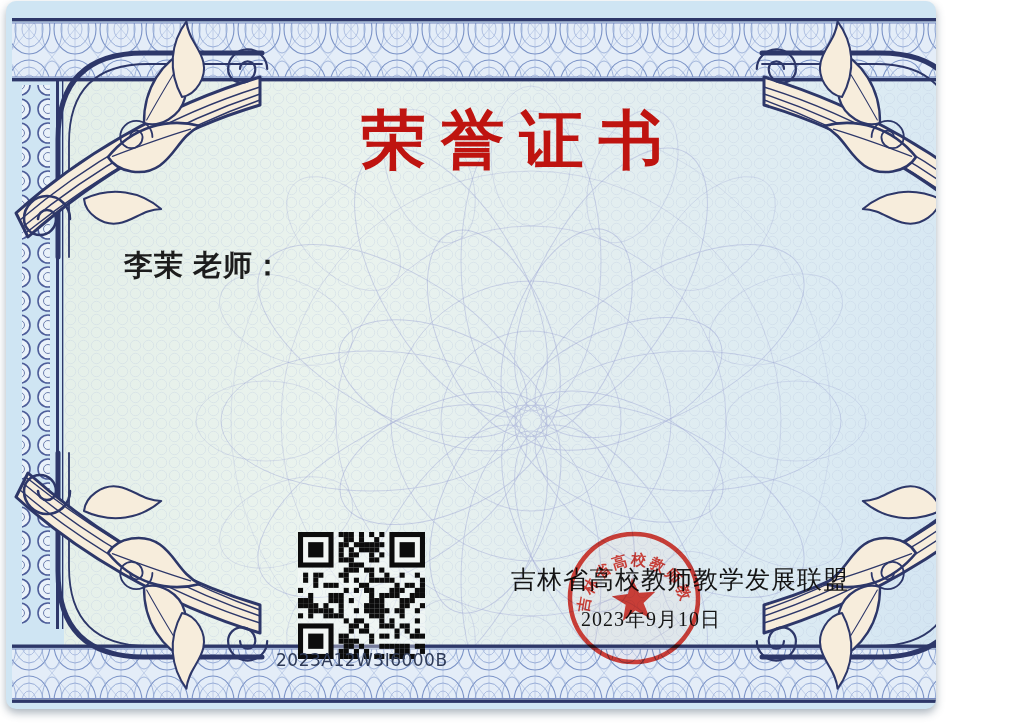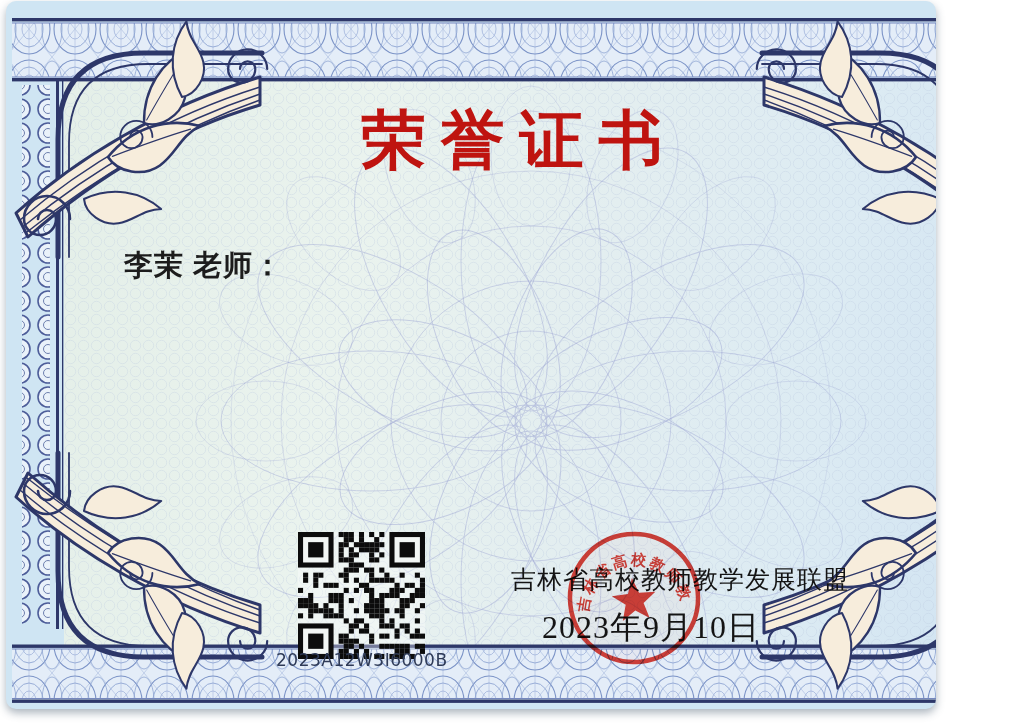--- a/index.html
+++ b/index.html
@@ -51,21 +51,21 @@
   .serial{
     position:absolute;left:270px;top:649px;width:170px;text-align:right;z-index:3;
     font-size:17px;letter-spacing:.5px;color:#2f3b58;font-family:"DejaVu Sans",sans-serif;
   }
   .issuer{
     position:absolute;left:500px;top:562px;width:348px;text-align:center;z-index:3;
     font-family:"Liberation Serif","DejaVu Serif",serif;font-size:25px;color:#141414;letter-spacing:1px;
   }
   .issue-date{
     position:absolute;left:500px;top:605px;width:290px;text-align:center;z-index:3;
-    font-family:"Liberation Serif","DejaVu Serif",serif;font-size:32px;color:#141414;letter-spacing:1px;
+    font-family:"Liberation Serif","DejaVu Serif",serif;font-size:20px;color:#141414;letter-spacing:1px;
   }
   .stamp{position:absolute;left:543px;top:512px;width:170px;height:170px;z-index:5;
     opacity:.88;mix-blend-mode:multiply;}
 </style>
 </head>
 <body>
 
 <div class="cert">
 
   <div class="panel">

